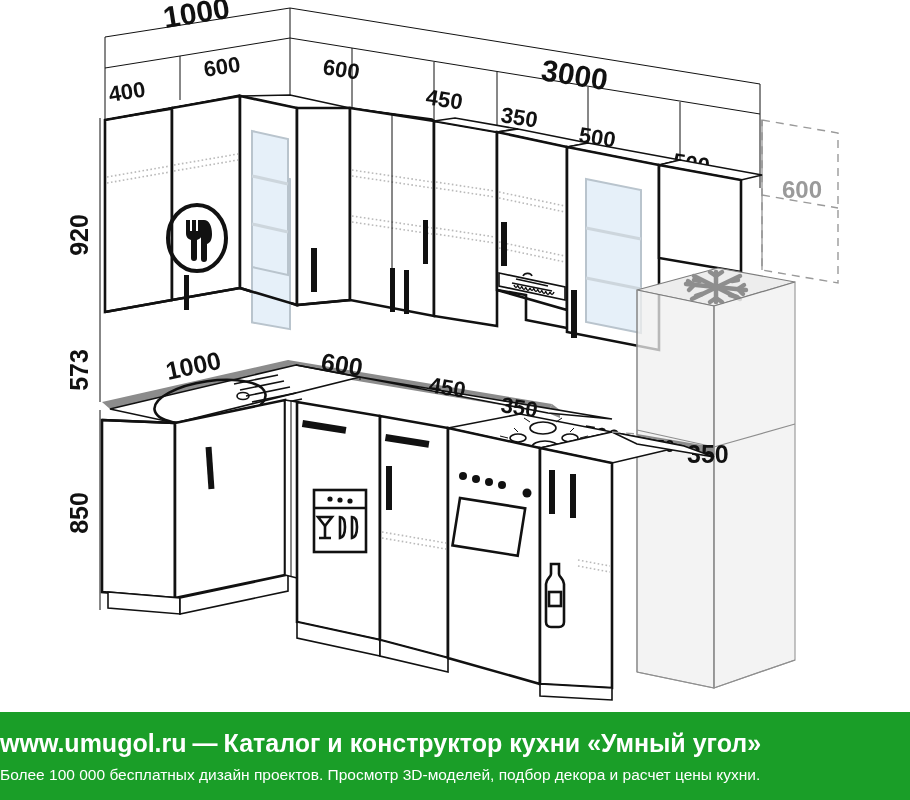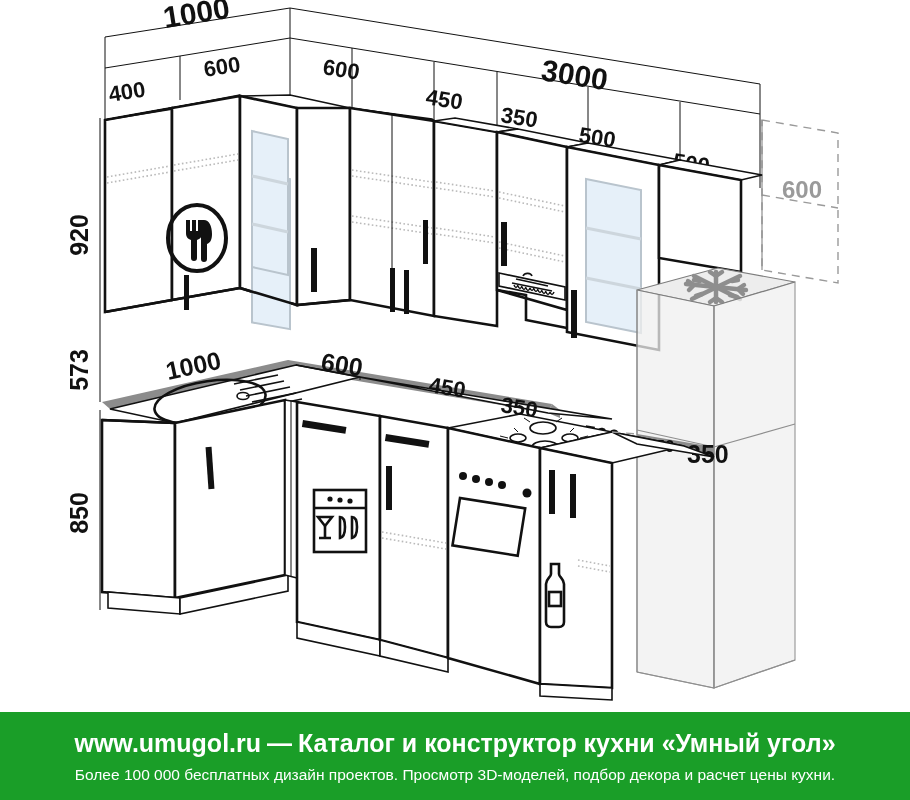--- a/index.html
+++ b/index.html
@@ -25,21 +25,21 @@
   .handle{fill:#111;}
   .counter{fill:#8c8c8c;}
   .fridge{fill:#f0f0f0;stroke:#7d7d7d;stroke-width:1.2;}
   .fridge-top{fill:#ededed;stroke:#7d7d7d;stroke-width:1.2;}
   .snow{stroke:#8e8e8e;stroke-width:4.5;fill:none;stroke-linecap:round;}
   .icon{fill:none;stroke:#111;stroke-width:4;}
   .icon-f{fill:#111;stroke:none;}
 
   
   #footer{position:absolute;left:0;top:712px;width:910px;height:88px;background:#1a9e28;
-          display:flex;flex-direction:column;align-items:center;justify-content:center;}
+          display:flex;flex-direction:column;justify-content:center;}
   #footer-line1{color:#ffffff;font-size:25px;font-weight:bold;letter-spacing:0px;white-space:nowrap;}
   #footer-line2{color:#ffffff;font-size:15.5px;margin-top:8px;white-space:nowrap;}
   .fl-sep{margin:0 6px;}
 </style>
 </head>
 <body>
 
 <div id="root">
 
   <svg id="diagram" viewBox="0 0 910 710">

